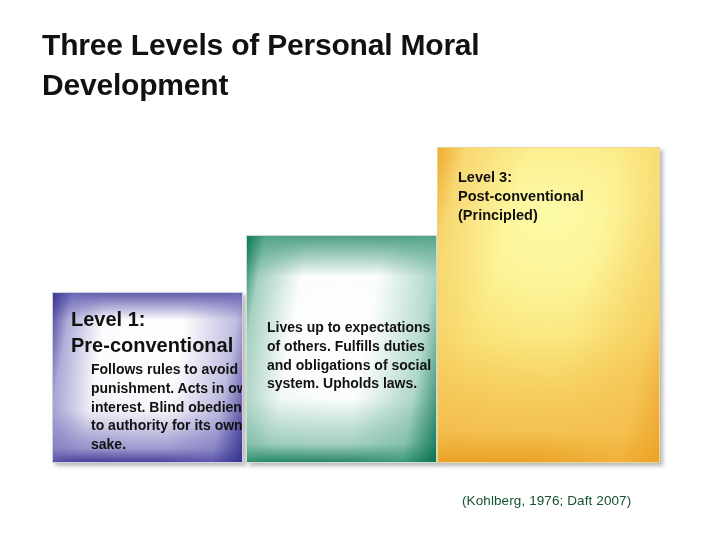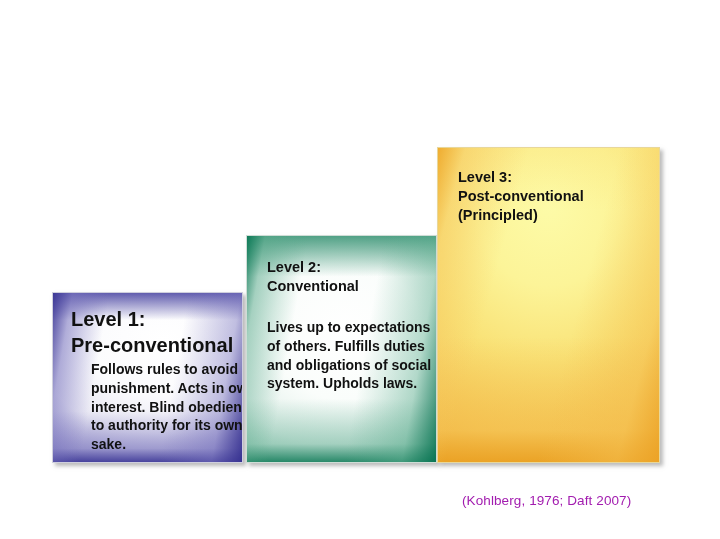--- a/index.html
+++ b/index.html
@@ -154,40 +154,39 @@
 
   
   #box-level-3 .box-heading { left: 20px; top: 20px; width: 200px; font-size: 14.5px; }
   #box-level-3 .box-body    { left: 20px; top: 102px; width: 196px; font-size: 14px; }
 
   #citation {
     position: absolute;
     left: 462px;
     top: 493px;
     font-size: 13.5px;
-    color: #a21caf;
+    color: #14532d;
     white-space: nowrap;
     letter-spacing: 0.1px;
   }
 </style>
 </head>
 <body>
 
 <div id="slide">
 
+  <div id="page-title">Three Levels of Personal Moral Development</div>
 
   <div class="level-box" id="box-level-1">
     <div class="box-heading" style="white-space: pre-line;">Level 1:
 Pre-conventional</div>
     <div class="box-body">Follows rules to avoid punishment. Acts in own interest.  Blind obedience to authority for its own sake.</div>
   </div>
 
   <div class="level-box" id="box-level-2">
-    <div class="box-heading" style="white-space: pre-line;">Level 2:
-Conventional</div>
     <div class="box-body">Lives up to expectations of others.  Fulfills duties and obligations of social system.  Upholds laws.</div>
   </div>
 
   <div class="level-box" id="box-level-3">
     <div class="box-heading" style="white-space: pre-line;">Level 3:
 Post-conventional
 (Principled)</div>
   </div>
 
   <div id="citation">(Kohlberg,  1976; Daft 2007)</div>

